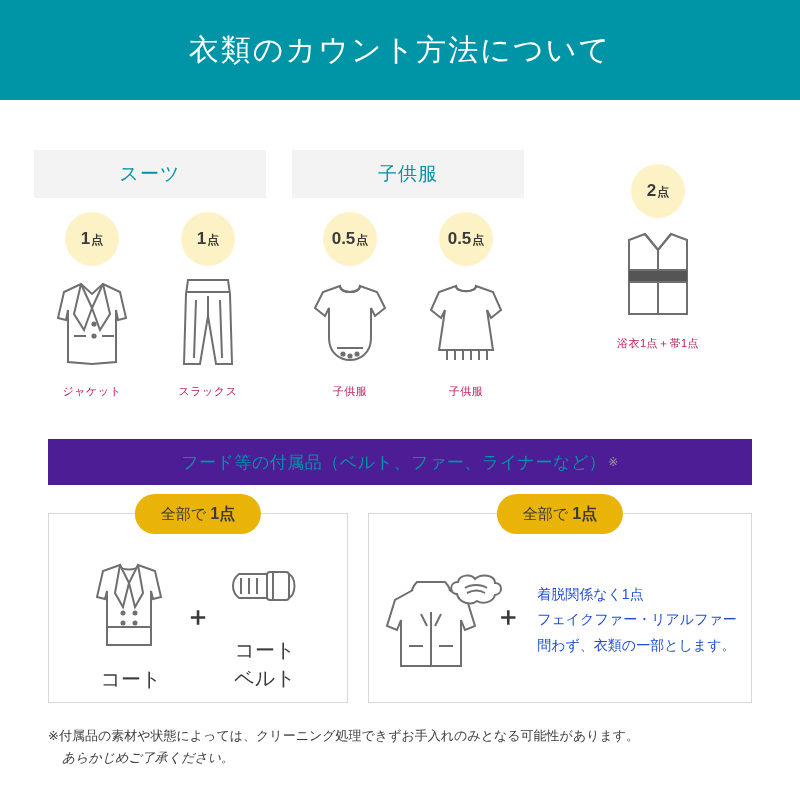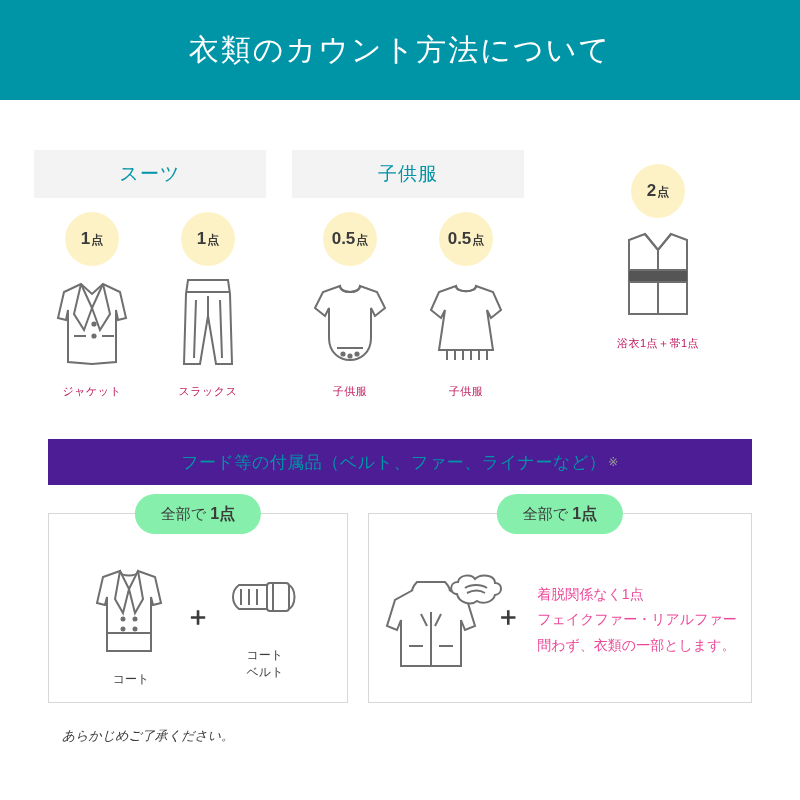--- a/index.html
+++ b/index.html
@@ -112,21 +112,21 @@
     height: 190px;
   }
   .box-left { width: 300px; }
   .box-right { width: 384px; }
 
   .pill {
     position: absolute;
     top: -20px;
     left: 50%;
     transform: translateX(-50%);
-    background: #86efac;
+    background: #eab308;
     color: #3b3b3b;
     height: 40px;
     padding: 0 26px;
     border-radius: 20px;
     display: flex; align-items: center; justify-content: center;
     font-size: 15px;
     white-space: nowrap;
   }
   .pill .big { font-size: 16px; font-weight: bold; margin-left: 4px; }
 
@@ -135,30 +135,30 @@
     align-items: center;
     justify-content: center;
     height: 100%;
     gap: 10px;
   }
   .plus { font-size: 26px; color: #3b3b3b; font-weight: bold; padding: 0 6px; margin-bottom: 18px; }
 
   .sub-item { display: flex; flex-direction: column; align-items: center; }
   .sub-label {
     margin-top: 8px;
-    font-size: 12px;
+    font-size: 20px;
     color: #3b3b3b;
-    text-align: left;
+    text-align: center;
     line-height: 1.4;
     white-space: pre-line;
   }
 
   .box-right .text-block {
     font-size: 14px;
-    color: #ec4899;
+    color: #1d4ed8;
     line-height: 1.8;
     margin-bottom: 10px;
   }
 
   
   .footnote {
     margin: 22px 48px 0 48px;
     font-size: 13px;
     color: #3b3b3b;
     line-height: 1.7;
@@ -370,16 +370,17 @@
           <div>着脱関係なく1点</div>
           <div>フェイクファー・リアルファー</div>
           <div>問わず、衣類の一部とします。</div>
         </div>
       </div>
     </div>
 
   </div>
 
   <div class="footnote">
+    <div>※付属品の素材や状態によっては、クリーニング処理できずお手入れのみとなる可能性があります。</div>
     <div class="indent">あらかじめご了承ください。</div>
   </div>
 
 </div>
 
 </body></html>

